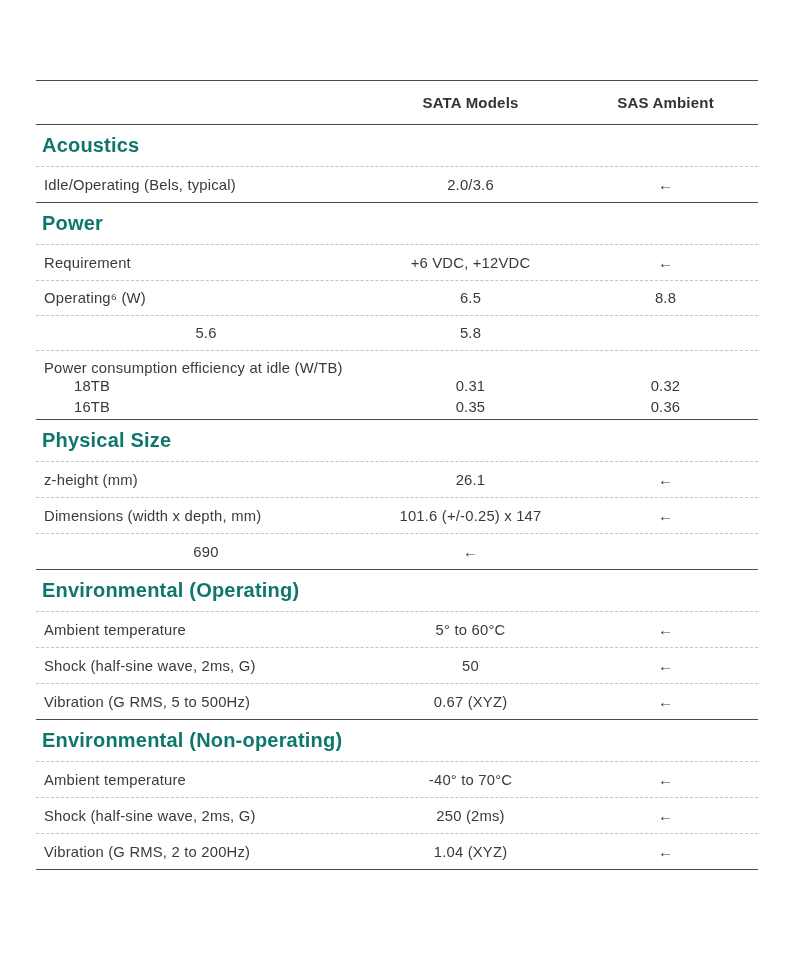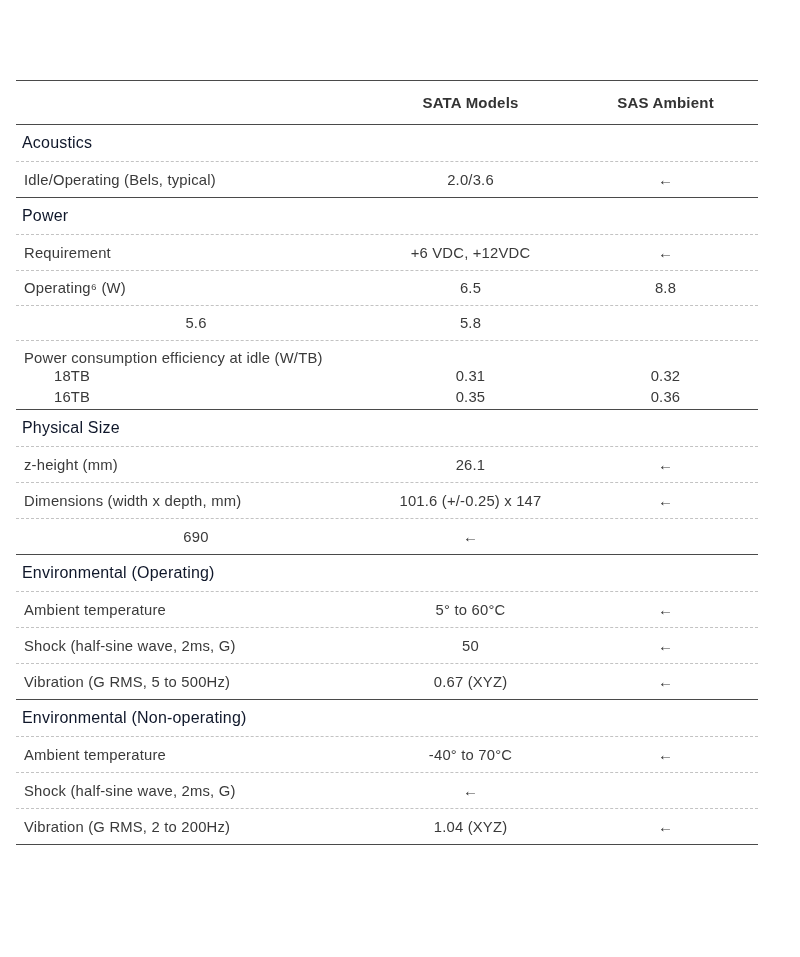--- a/index.html
+++ b/index.html
@@ -6,21 +6,21 @@
   html, body { margin: 0; padding: 0; }
   body {
     width: 800px;
     height: 957px;
     background: #ffffff;
     font-family: "Liberation Sans", "DejaVu Sans", sans-serif;
     color: #3a3a3a;
     -webkit-font-smoothing: antialiased;
   }
   .spec-table {
-    margin: 80px 42px 0 16px;
+    margin: 80px 42px 0 36px;
     border-bottom: 1px solid #4a4a4a;
   }
   .row {
     display: grid;
     grid-template-columns: 1fr 205px 185px;
     align-items: center;
     padding: 9px 0 9px 8px;
     font-size: 14.8px;
     letter-spacing: 0.2px;
   }
@@ -30,25 +30,25 @@
   }
   .col-header {
     font-weight: bold;
     font-size: 15px;
     color: #333333;
   }
   .cell.val { text-align: center; }
   .cell.label { padding-right: 10px; }
   .tsection { border-top: 1px solid #4a4a4a; }
   .section-title {
-    font-size: 16px;
-    font-weight: 400;
+    font-size: 20px;
+    font-weight: 700;
     letter-spacing: 0.2px;
     padding: 9px 0 9px 6px;
-    color: #0f172a;
+    color: #0f766e;
   }
   .tsection .row { border-top: 1px dashed #c3c3c3; }
   .row.group-head { padding-bottom: 1px; }
   .row.subrow {
     border-top: none;
     padding-top: 1px;
     padding-bottom: 4px;
   }
   .subrow .cell.label { padding-left: 30px; }
   .arrow { font-size: 15px; color: #3a3a3a; }
@@ -145,20 +145,21 @@
 
   <section class="tsection">
     <div class="section-title">Environmental (Non-operating)</div>
     <div class="row">
       <div class="cell label">Ambient temperature</div>
       <div class="cell val">-40° to 70°C</div>
       <div class="cell val arrow">←</div>
     </div>
     <div class="row">
       <div class="cell label">Shock (half-sine wave, 2ms, G)</div>
+      <div class="cell val">250 (2ms)</div>
       <div class="cell val arrow">←</div>
     </div>
     <div class="row">
       <div class="cell label">Vibration (G RMS, 2 to 200Hz)</div>
       <div class="cell val">1.04 (XYZ)</div>
       <div class="cell val arrow">←</div>
     </div>
   </section>
 
 </div>

